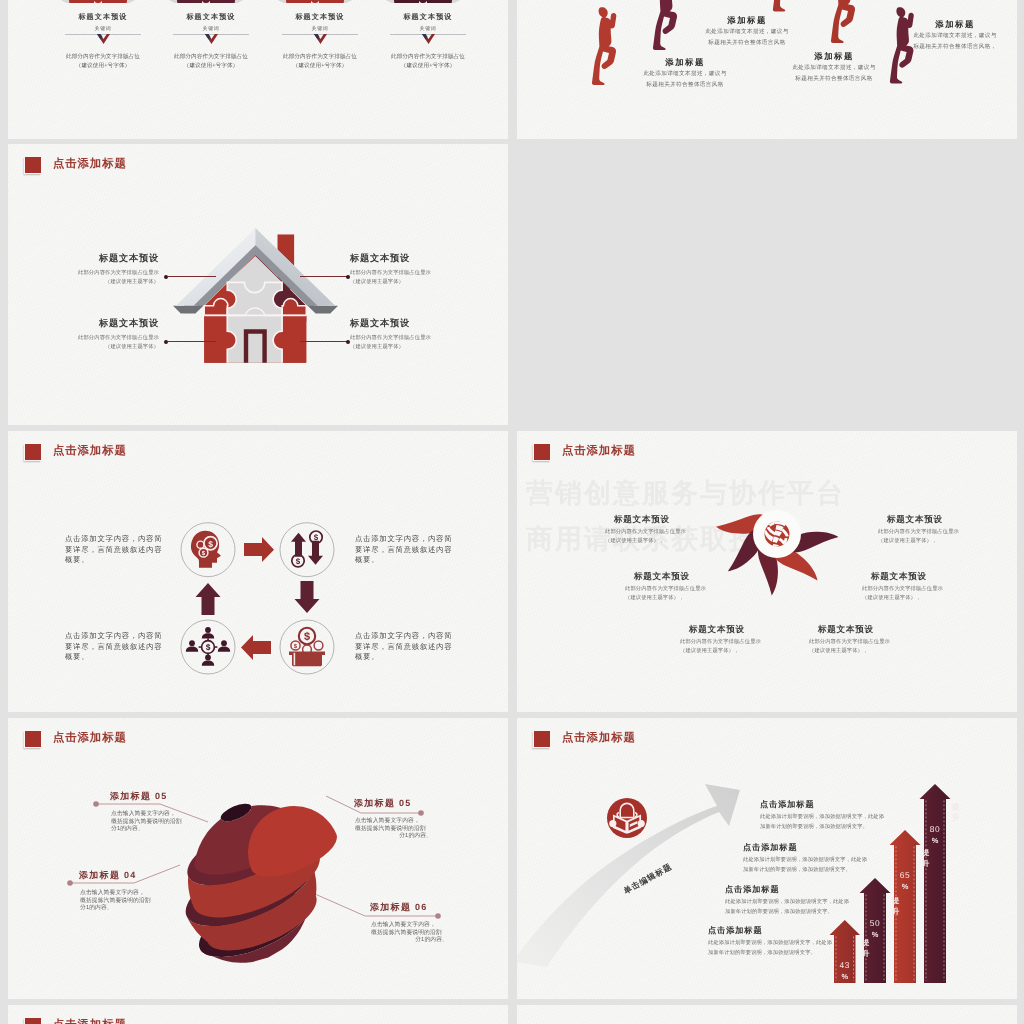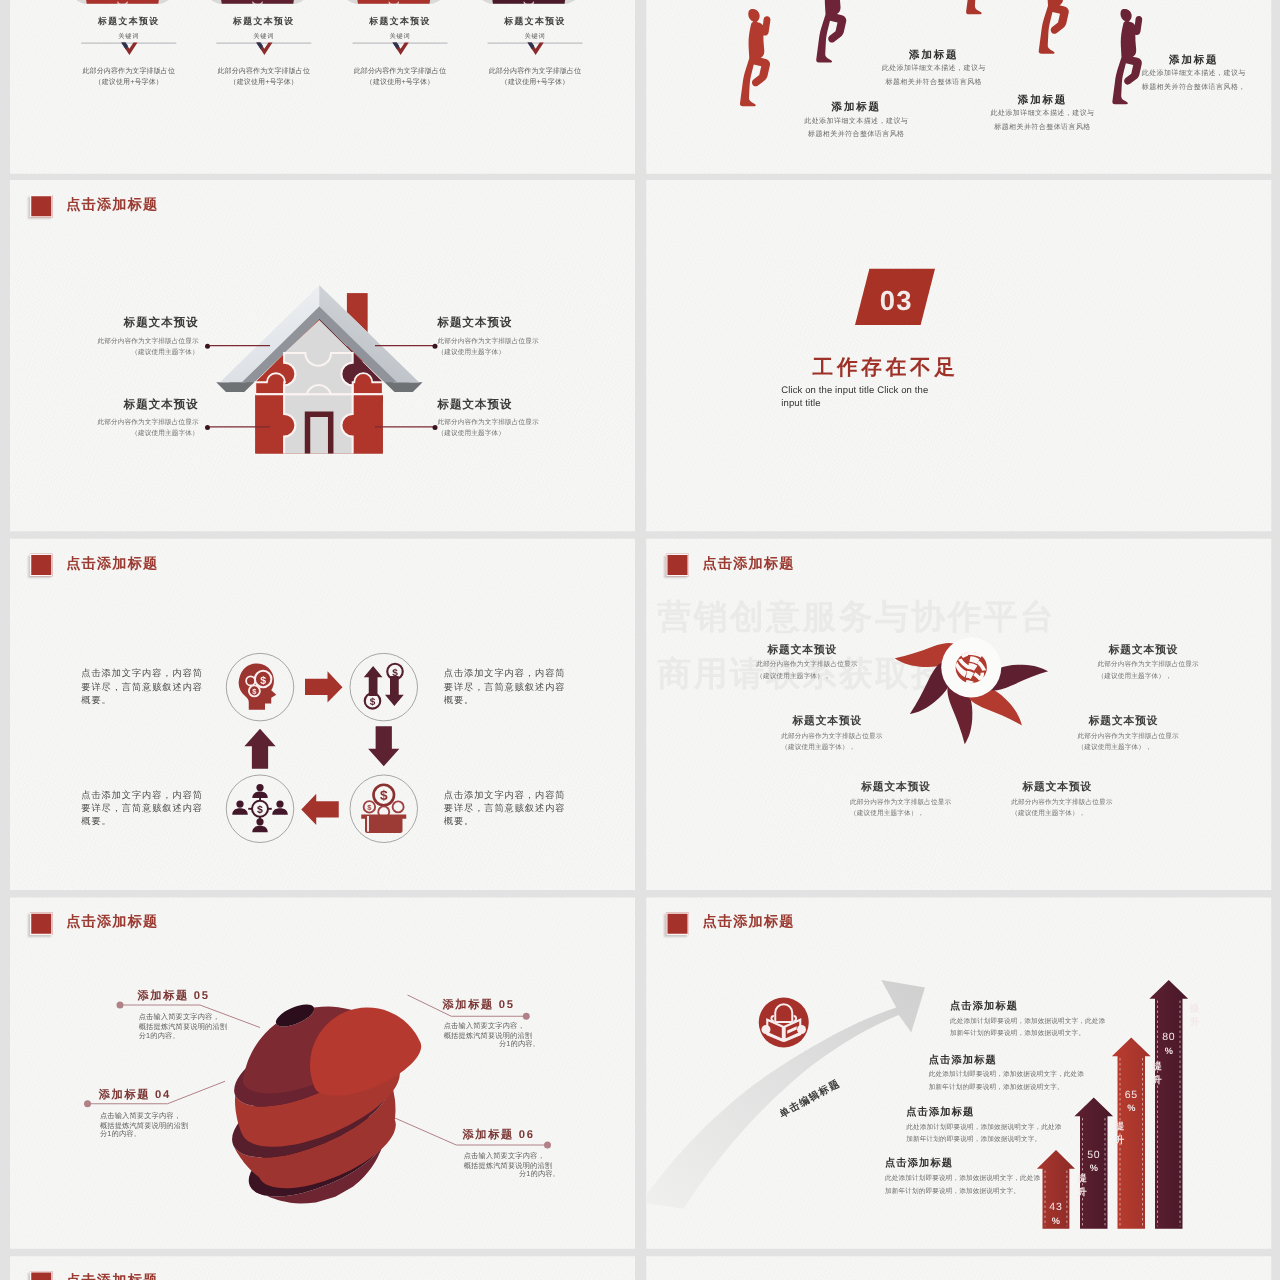--- a/index.html
+++ b/index.html
@@ -35,21 +35,21 @@
 
 .s1col{position:absolute;top:142px;width:120px;text-align:center;}
 .s1t{position:absolute;top:12.5px;left:0;width:120px;font-size:7.1px;font-weight:bold;color:#3f3f3f;letter-spacing:1.1px;}
 .s1k{position:absolute;top:25.8px;left:0;width:120px;font-size:5px;color:#585858;letter-spacing:.6px;}
 .s1hr{position:absolute;top:34.3px;left:22px;width:76px;height:1px;background:#c0c0c4;}
 .s1chev{position:absolute;top:34.3px;left:53.5px;}
 .s1b{position:absolute;left:-8px;width:136px;font-size:5.6px;color:#5b5b5b;letter-spacing:.1px;}
 .s1b.b1{top:53px;}
 .s1b.b2{top:62.4px;}
 
-.s2lab{position:absolute;width:88px;margin-top:23px;}
+.s2lab{position:absolute;width:88px;}
 .s2t{font-size:8.4px;font-weight:bold;color:#2e2e2e;letter-spacing:1.5px;text-align:center;line-height:1.55;}
 .s2b{font-size:5.6px;color:#6a6a6a;letter-spacing:.35px;line-height:2;white-space:nowrap;text-align:center;}
 
 .lab.l3{width:91px;}
 .lab.l3.l{text-align:right;}
 .lab.l3.r{text-align:left;}
 .lab.l3 .lt{font-size:9.2px;letter-spacing:.8px;color:#3b3b3b;line-height:1.5;margin-bottom:3px;}
 .lab.l3 .lb{font-size:5.3px;line-height:1.7;color:#6f6f6f;}
 
 .s4title{position:absolute;left:133px;top:139px;font-size:16.5px;font-weight:bold;color:#9e3229;letter-spacing:3px;}
@@ -258,30 +258,20 @@
 <div class="lab l3 l" style="left:60px;top:173px">
         <div class="lt">标题文本预设</div>
         <div class="lb">此部分内容作为文字排版占位显示</div>
         <div class="lb">（建议使用主题字体）</div>
       </div>
 <div class="lab l3 r" style="left:342px;top:173px">
         <div class="lt">标题文本预设</div>
         <div class="lb">此部分内容作为文字排版占位显示</div>
         <div class="lb">（建议使用主题字体）</div>
       </div>
-    </div>
-<div class="slide right" style="top:144px">
-      <div class="noise"></div>
-      <svg width="64" height="45" viewBox="0 0 64 45" style="position:absolute;left:167px;top:71px">
-        <path d="M11.5 0 L64 0 L52.5 45 L0 45 Z" fill="#a93226"></path>
-        <text x="33" y="33" text-anchor="middle" font-family="Liberation Sans, sans-serif" font-size="22" font-weight="bold" fill="#f3eaea" letter-spacing="1">03</text>
-      </svg>
-      <div class="s4title">工作存在不足</div>
-      <div class="s4sub">Click on the input title Click on the</div>
-      <div class="s4sub s4sub2">input title</div>
     </div>
 <div class="slide left" style="top:431px">
       <div class="noise"></div>
       <div class="hdr">
         <div class="sq"></div>
         <div class="t">点击添加标题</div>
       </div>
 <svg width="500" height="281" viewBox="0 0 500 281" style="position:absolute;left:0;top:0">
 <circle cx="200" cy="118.7" r="27" fill="none" stroke="#9a9a9a" stroke-width="0.7"></circle>
 <g transform="translate(179,97.7)">

